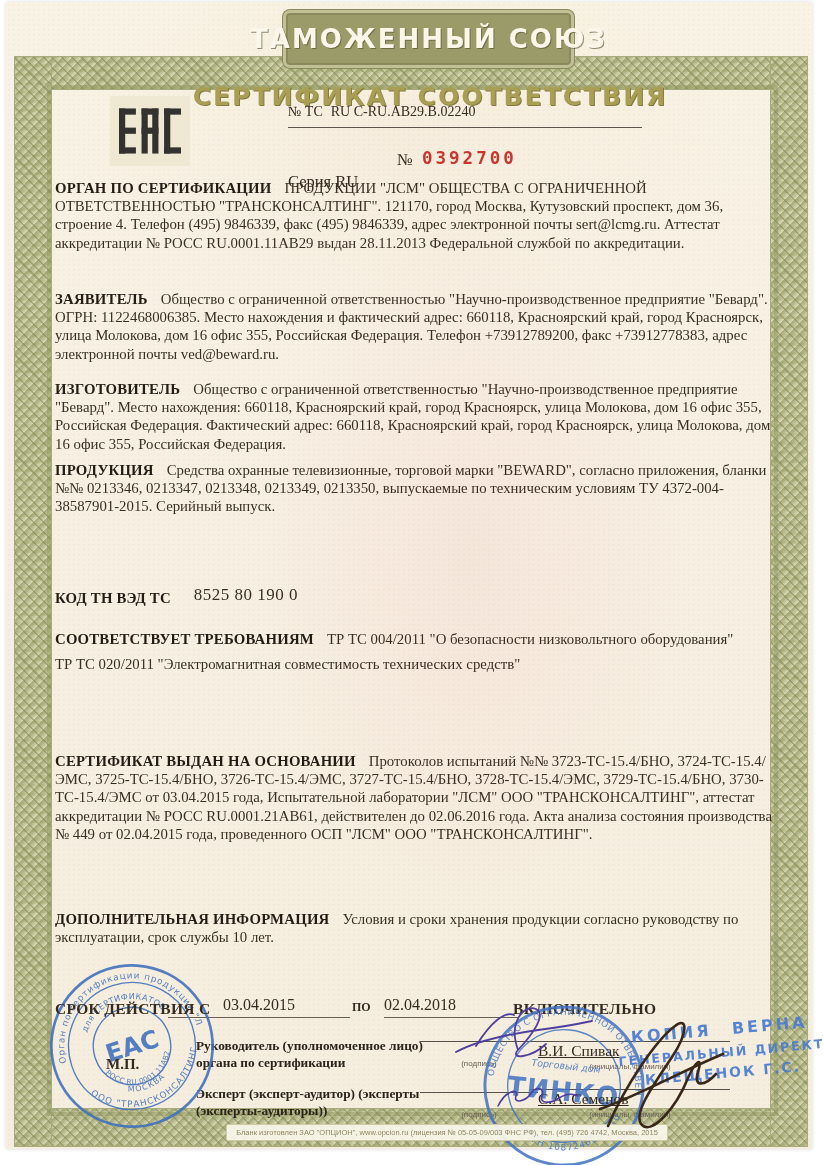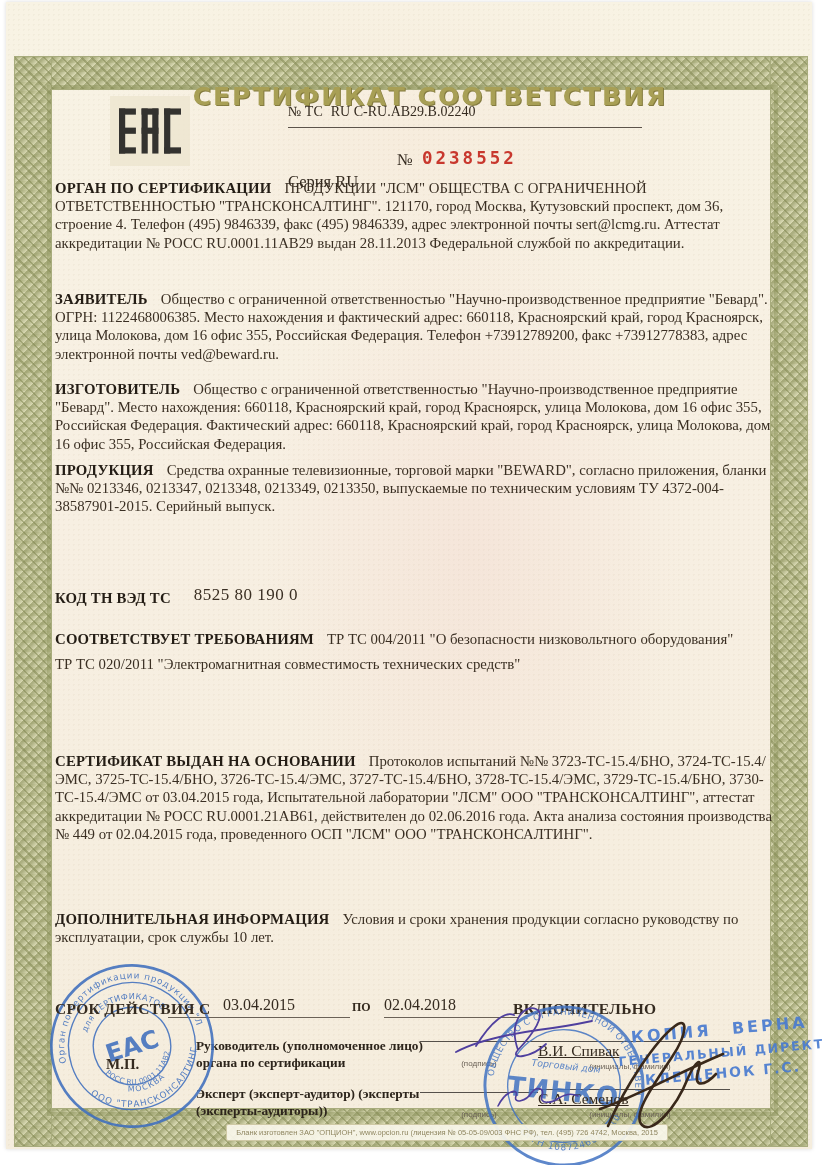--- a/index.html
+++ b/index.html
@@ -95,20 +95,23 @@
 
 <div class="page">
   <div class="paper"></div>
 
   <div class="band band-top"></div>
   <div class="band band-bottom"></div>
   <div class="band band-left"></div>
   <div class="band band-right"></div>
   <div class="inner-frame"></div>
 
+  <div class="banner">
+    <span>ТАМОЖЕННЫЙ СОЮЗ</span>
+  </div>
 
   <div class="eac-box">
     <svg width="62" height="50" viewBox="0 0 110 80">
       <g fill="#33322f">
 
         <rect x="0" y="0" width="11" height="80"></rect>
           <rect x="0" y="0" width="30" height="11"></rect>
         <rect x="0" y="34" width="30" height="11"></rect>
           <rect x="0" y="69" width="30" height="11"></rect>
 
@@ -126,21 +129,21 @@
 
   <div class="doc-title">СЕРТИФИКАТ СООТВЕТСТВИЯ</div>
 
   <div class="cert-no">
     <span class="lbl">№ ТС</span><span>RU C-RU.АВ29.В.02240</span>
   </div>
 
   <div class="series-row">
     <span class="s-lbl">Серия  RU</span>
     <span class="s-no">№</span>
-    <span class="s-val">0238552</span>
+    <span class="s-val">0392700</span>
   </div>
 
   <div class="sec" style="top:179px">
     <b class="lbl">ОРГАН ПО СЕРТИФИКАЦИИ</b><span class="txt">ПРОДУКЦИИ "ЛСМ" ОБЩЕСТВА С ОГРАНИЧЕННОЙ ОТВЕТСТВЕННОСТЬЮ "ТРАНСКОНСАЛТИНГ". 121170, город Москва, Кутузовский проспект, дом 36, строение 4. Телефон (495) 9846339, факс (495) 9846339, адрес электронной почты sert@lcmg.ru. Аттестат аккредитации № РОСС RU.0001.11АВ29 выдан 28.11.2013 Федеральной службой по аккредитации.</span>
   </div>
 
   <div class="sec" style="top:290px">
     <b class="lbl">ЗАЯВИТЕЛЬ</b><span class="txt">Общество с ограниченной ответственностью "Научно-производственное предприятие "Бевард". ОГРН: 1122468006385. Место нахождения и фактический адрес: 660118, Красноярский край, город Красноярск, улица Молокова, дом 16 офис 355, Российская Федерация. Телефон +73912789200, факс +73912778383, адрес электронной почты ved@beward.ru.</span>
   </div>
 

